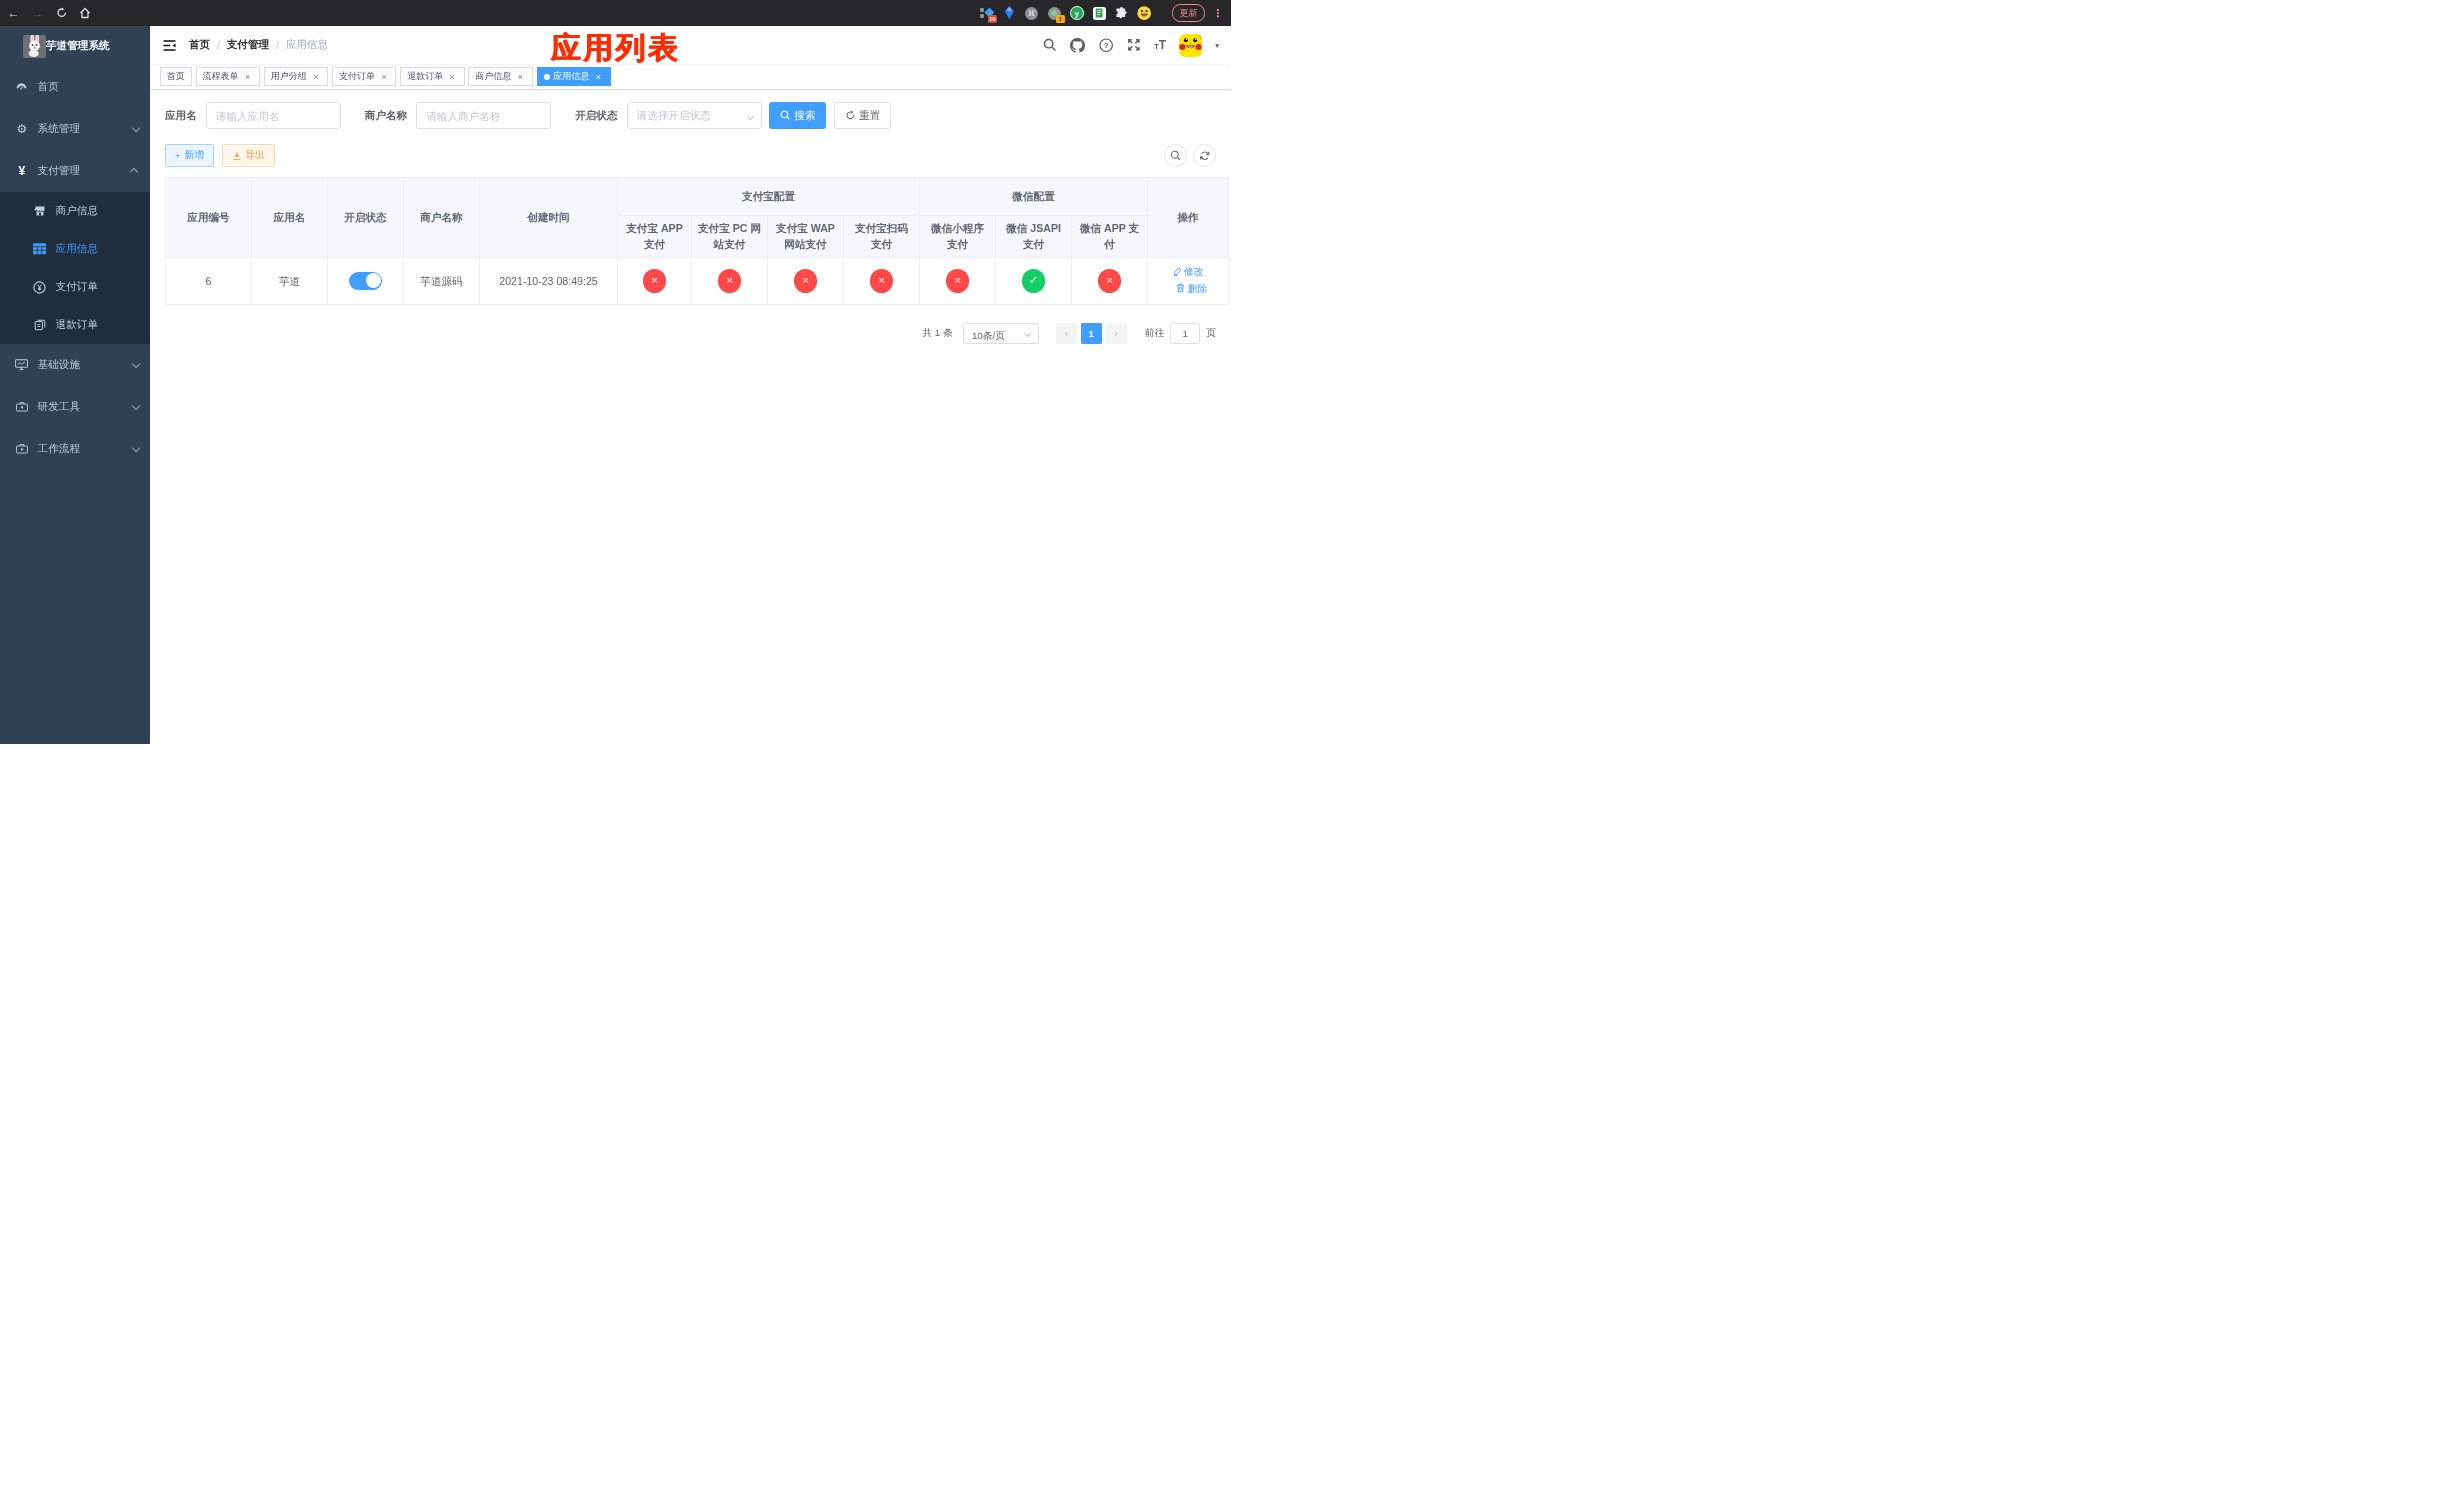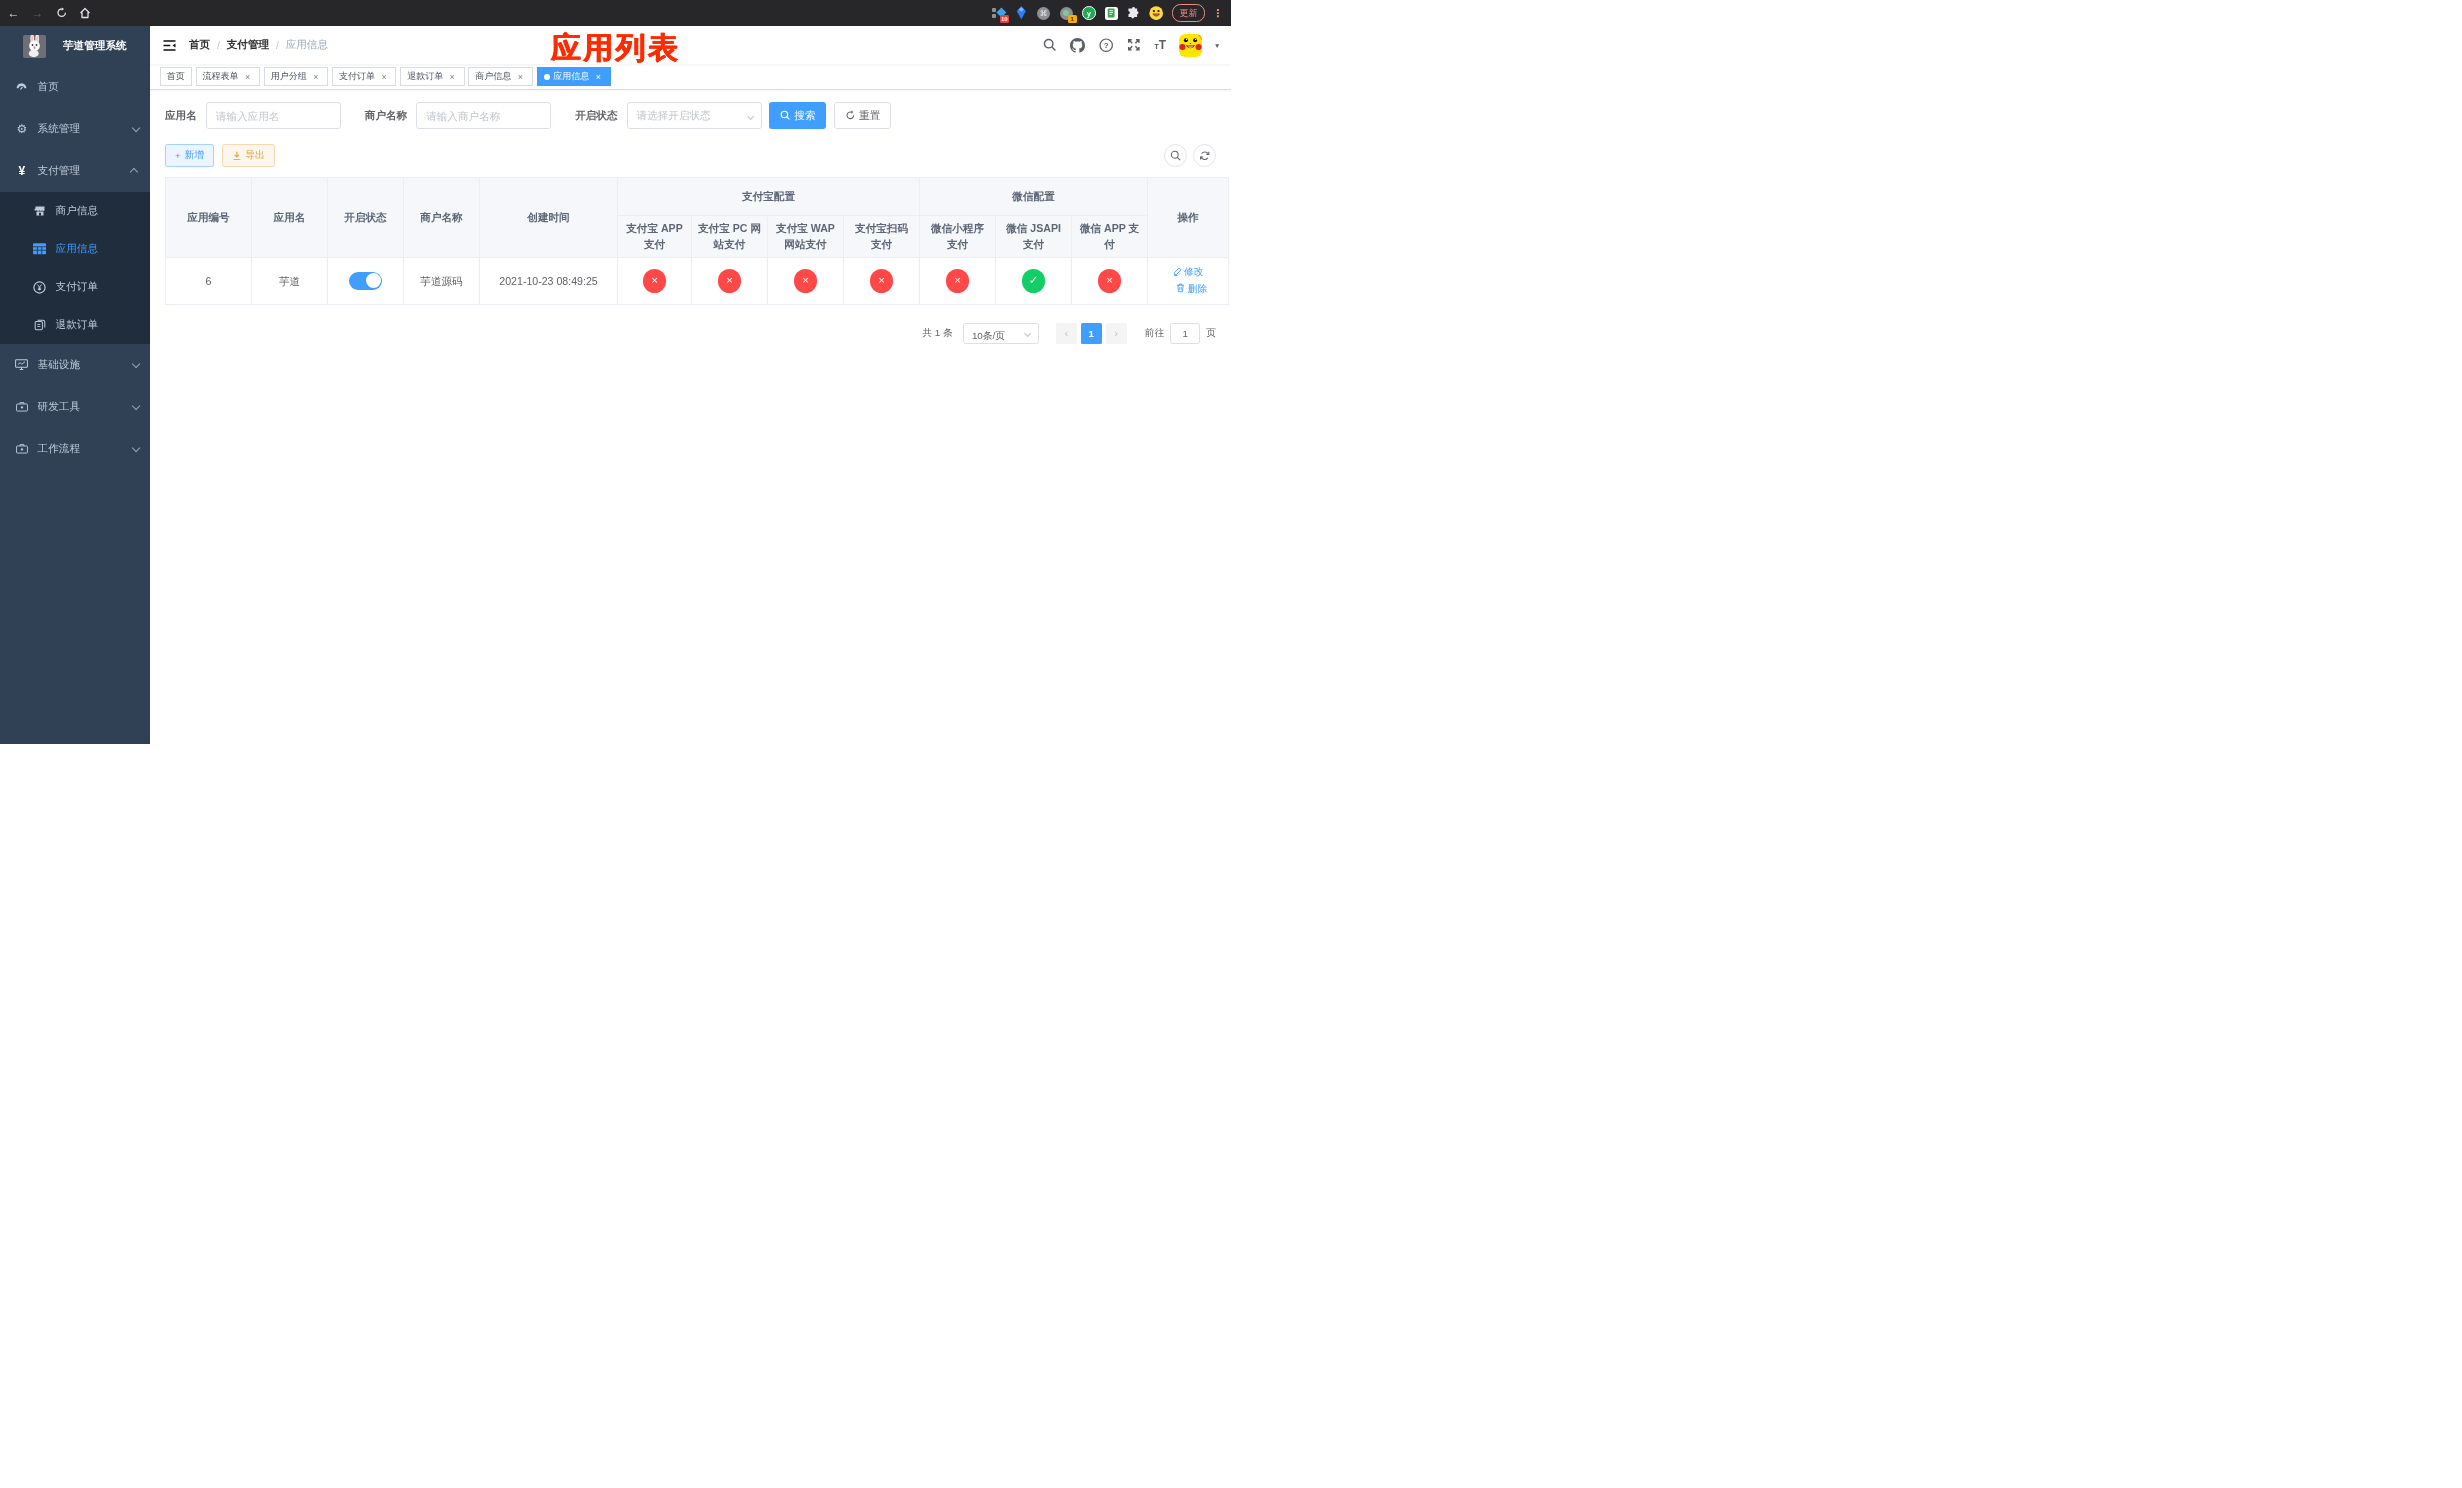--- a/index.html
+++ b/index.html
@@ -28,29 +28,29 @@
   .badge.red { background:#e94235; }
   .badge.orange { background:#f9ab00; color:#3c2f00; }
   .sq { position:absolute; width:4.5px; height:4.5px; background:#8d9094; border-radius:0.8px; }
   .diam { position:absolute; width:6.8px; height:6.8px; background:#38a4f0; transform:rotate(45deg); left:6.8px; top:3px; }
   .circ-gray { width:13px; height:13px; border-radius:50%; background:#8d9094; display:flex; align-items:center; justify-content:center; color:#e8eaed; font-size:7.6px; }
   .circ-target { width:13px; height:13px; border-radius:50%; background:#8d9094; position:relative; }
   .circ-target::after { content:""; position:absolute; left:3px; top:3px; width:6px; height:6px; border-radius:50%; background:#81c995; }
   .circ-y { width:13.6px; height:13.6px; border-radius:50%; background:#1fab54; border:1.5px solid #fff; color:#fff;
     font-size:7.6px; font-weight:bold; display:flex; align-items:center; justify-content:center; }
   .doc-sq { width:13px; height:13px; border-radius:2.3px; background:#fff; display:flex; align-items:center; justify-content:center; }
-  .update-pill { border:0.8px solid #f28b82; color:#f28b82; font-size:9px; border-radius:8.3px; padding:1.5px 6.8px; white-space:nowrap; }
+  .update-pill { border:0.8px solid #f28b82; color:#f28b82; font-size:9px; border-radius:8.3px; padding:1.5px 6.8px; white-space:nowrap;margin-left:12px; }
   .menu-dots { color:#f28b82; font-size:10.6px; font-weight:bold; letter-spacing:0; }
 
   
   .app { display:flex; height:719px; }
 
   
   .sidebar { width:150px; flex:0 0 150px; background:#304156; color:#bfcbd9; font-size:10.6px; }
-  .logo-row { height:40px; display:flex; align-items:center; padding-left:23px; gap:17px; }
+  .logo-row { height:40px; display:flex; align-items:center; padding-left:23px; gap:0; }
   .logo-img { width:23px; height:23px; border-radius:2.3px; background:#5d6670; overflow:hidden; flex:0 0 23px; }
   .logo-title { color:#fff; font-weight:bold; font-size:10.6px; white-space:nowrap; }
   .menu-item { height:42px; display:flex; align-items:center; padding:0 12px 0 15px; gap:9px; cursor:pointer; }
   .menu-item .mi-label { flex:1; }
   .submenu { background:#1f2d3d; }
   .submenu .menu-item { height:38px; padding-left:33px; }
   .menu-item.active { color:#409eff; }
   .mi-icon { width:13.6px; height:13.6px; display:flex; align-items:center; justify-content:center; flex:0 0 13.6px;
     color:#bfcbd9; font-size:12px; }
   .menu-item.active .mi-icon { color:#409eff; }

